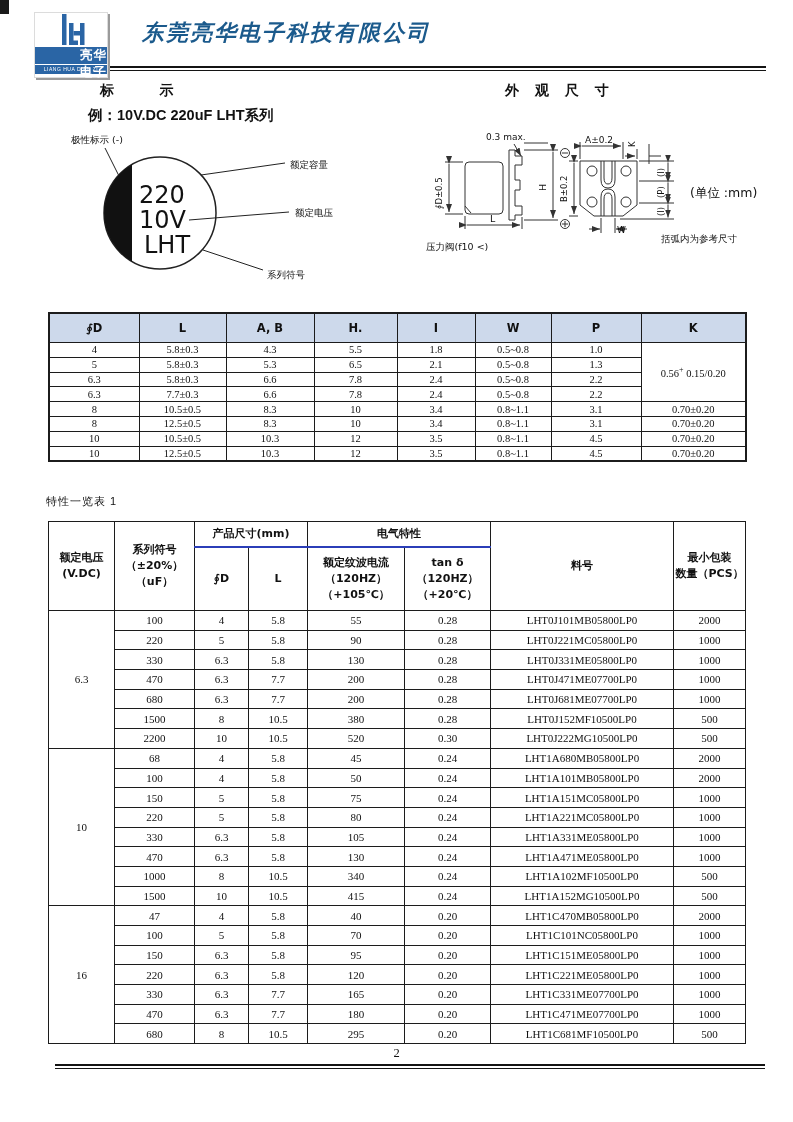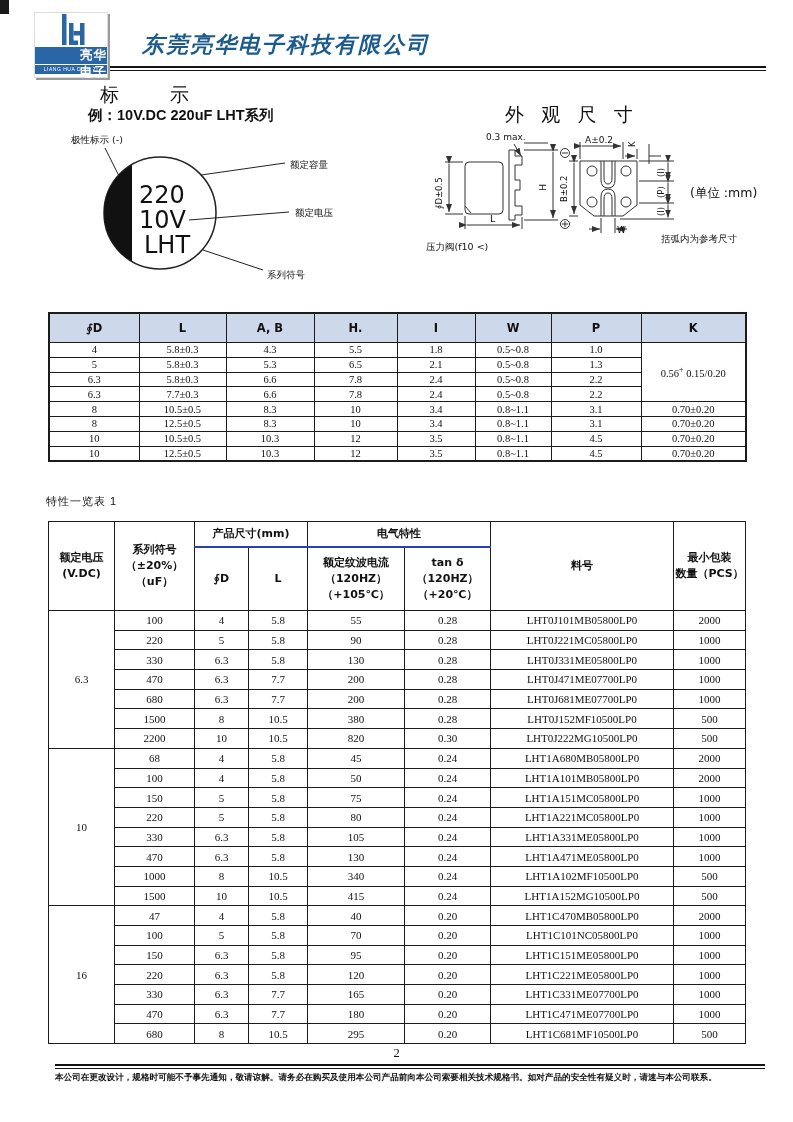--- a/index.html
+++ b/index.html
@@ -11,28 +11,28 @@
   .corner-mark{left:0;top:0;width:9px;height:14px;background:#1a1a1a;}
 
   
   .logo{left:34px;top:12px;width:72px;height:64px;background:#fff;
         box-shadow:2px 2px 0 #9a9a9a;border:1px solid #dcdcdc;}
   .logo-mark{height:34px;display:flex;align-items:center;justify-content:center;}
   .logo-bar{background:#2a65a5;color:#fff;text-align:right;height:17px;line-height:17px;
             font-weight:bold;font-size:12.5px;letter-spacing:1px;padding-left:33px;}
   .logo-sub{background:#2a65a5;color:#fff;text-align:center;height:9px;line-height:8px;
             font-size:5px;letter-spacing:.5px;border-top:1px solid #fff;}
-  .company{left:142px;top:30px;font-family:"Liberation Serif",serif;font-style:italic;
+  .company{left:142px;top:18px;font-family:"Liberation Serif",serif;font-style:italic;
            font-weight:bold;font-size:22px;color:#1b5a8c;letter-spacing:2px;}
   .head-rule{left:110px;top:66px;width:656px;height:2px;border-top:2.5px solid #141414;
              border-bottom:1px solid #141414;}
 
-  .sec-title{font-size:19px;font-weight:normal;white-space:pre;letter-spacing:6px;}
+  .sec-title{font-size:14px;font-weight:bold;white-space:pre;letter-spacing:6px;}
   .title-mark{left:100px;top:82px;}
-  .title-dim{left:505px;top:82px;margin-top:20px;}
+  .title-dim{left:505px;top:82px;}
   .example{left:48px;top:106px;font-size:14.5px;font-weight:bold;margin-left:40px;}
 
   
   table{border-collapse:collapse;table-layout:fixed;background:#fff;}
   td,th{border:1px solid #1c1c1c;text-align:center;vertical-align:middle;
         padding:0;overflow:hidden;}
   .dim-table{left:48px;top:312px;}
   .dim-table table{width:697px;border:2px solid #1c1c1c;}
   .dim-table th{height:28px;background:#cdd9eb;font-size:11.5px;
                 font-family:"DejaVu Sans",sans-serif;font-weight:bold;}
@@ -398,21 +398,21 @@
             <td>10.5</td>
             <td>380</td>
             <td>0.28</td>
             <td>LHT0J152MF10500LP0</td>
             <td>500</td>
           </tr>
           <tr>
             <td>2200</td>
             <td>10</td>
             <td>10.5</td>
-            <td>820</td>
+            <td>520</td>
             <td>0.30</td>
             <td>LHT0J222MG10500LP0</td>
             <td>500</td>
           </tr>
           <tr>
             <td rowspan="8">10</td>
             <td>68</td>
             <td>4</td>
             <td>5.8</td>
             <td>45</td>
@@ -546,15 +546,14 @@
             <td>0.20</td>
             <td>LHT1C681MF10500LP0</td>
             <td>500</td>
           </tr>
         </tbody>
     </table>
   </div>
 
   <div class="abs page-num">2</div>
   <div class="abs foot-rule"></div>
-  <div class="abs disclaimer">本公司在更改设计，规格时可能不予事先通知，敬请谅解。请务必在购买及使用本公司产品前向本公司索要相关技术规格书。如对产品的安全性有疑义时，请速与本公司联系。</div>
 
 </div>
 
 </body></html>

